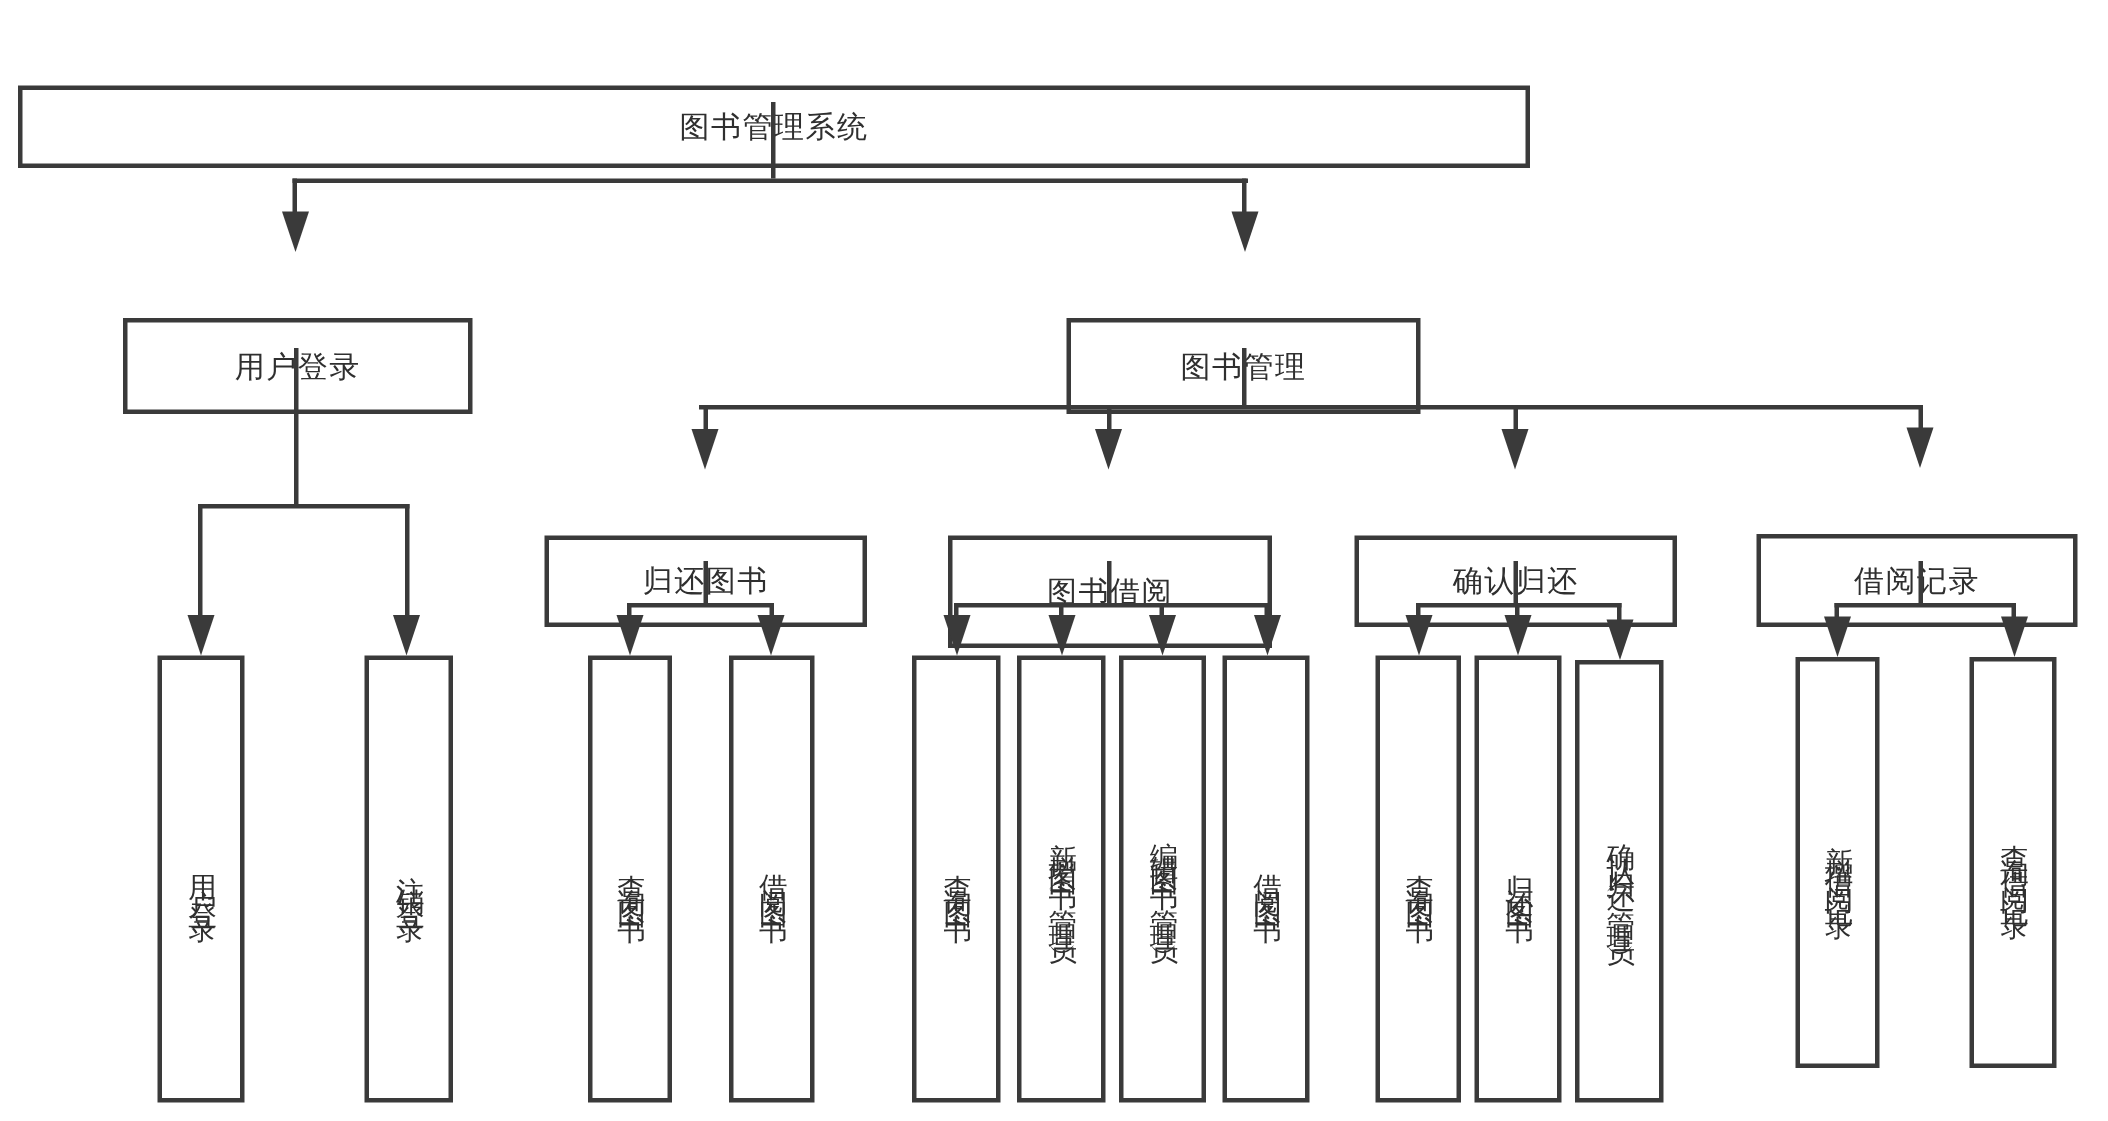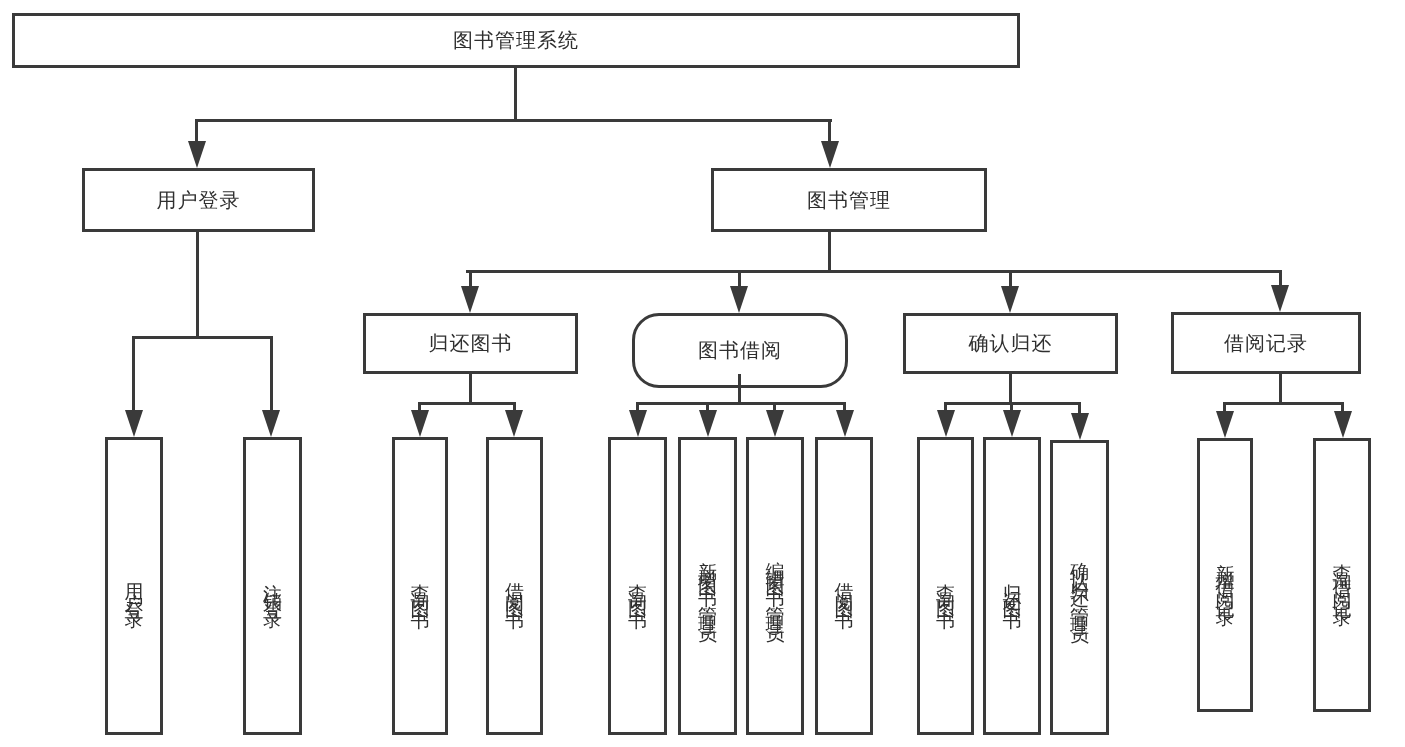--- a/index.html
+++ b/index.html
@@ -3,21 +3,21 @@
 <meta charset="utf-8">
 <style>
   html,body{margin:0;padding:0;background:#ffffff;}
   .canvas{
     position:relative;width:1405px;height:747px;background:#ffffff;
     font-family:"Liberation Sans",sans-serif;overflow:hidden;
   }
   .box{
     position:absolute;box-sizing:border-box;border:3px solid #3a3a3a;background:#ffffff;
     display:flex;align-items:center;justify-content:center;
-    font-size:20px;color:#2f2f2f;letter-spacing:1px;
+    font-size:20px;color:#2f2f2f;letter-spacing:1px;margin-top:44px;
   }
   .vbox{
     position:absolute;box-sizing:border-box;border:3px solid #3a3a3a;background:#ffffff;
     display:flex;align-items:center;justify-content:center;
     color:#2f2f2f;
   }
   .vtext{
     writing-mode:vertical-rl;text-orientation:mixed;
     font-size:19px;letter-spacing:9px;line-height:1.15;
     white-space:nowrap;
@@ -34,26 +34,26 @@
   }
 </style>
 </head>
 <body>
 
 <div class="canvas">
 
   <div class="box" style="left:12px;top:13px;width:1008px;height:55px;">图书管理系统</div>
 
   <div class="box" style="left:82px;top:168px;width:233px;height:64px;">用户登录</div>
-  <div class="box" style="left:711px;top:168px;width:276px;height:64px;">图书管理</div>
+  <div class="box" style="left:711px;top:168px;width:236px;height:64px;">图书管理</div>
 
   <div class="box" style="left:363px;top:313px;width:215px;height:61px;">归还图书</div>
-  <div class="box" style="left:632px;top:313px;width:216px;height:75px;border-radius:27px;">图书借阅</div>
+  <div class="box" style="left:632px;top:313px;width:216px;height:75px;">图书借阅</div>
   <div class="box" style="left:903px;top:313px;width:215px;height:61px;">确认归还</div>
-  <div class="box" style="left:1171px;top:312px;width:190px;height:62px;">借阅记录</div>
+  <div class="box" style="left:1171px;top:312px;width:214px;height:62px;">借阅记录</div>
 
   <div class="vbox" style="left:105px;top:437px;width:58px;height:298px;">
     <span class="vtext">用户登录</span>
   </div>
   <div class="vbox" style="left:243px;top:437px;width:59px;height:298px;">
     <span class="vtext">注销登录</span>
   </div>
 
   <div class="vbox" style="left:392px;top:437px;width:56px;height:298px;">
     <span class="vtext">查询图书</span>

